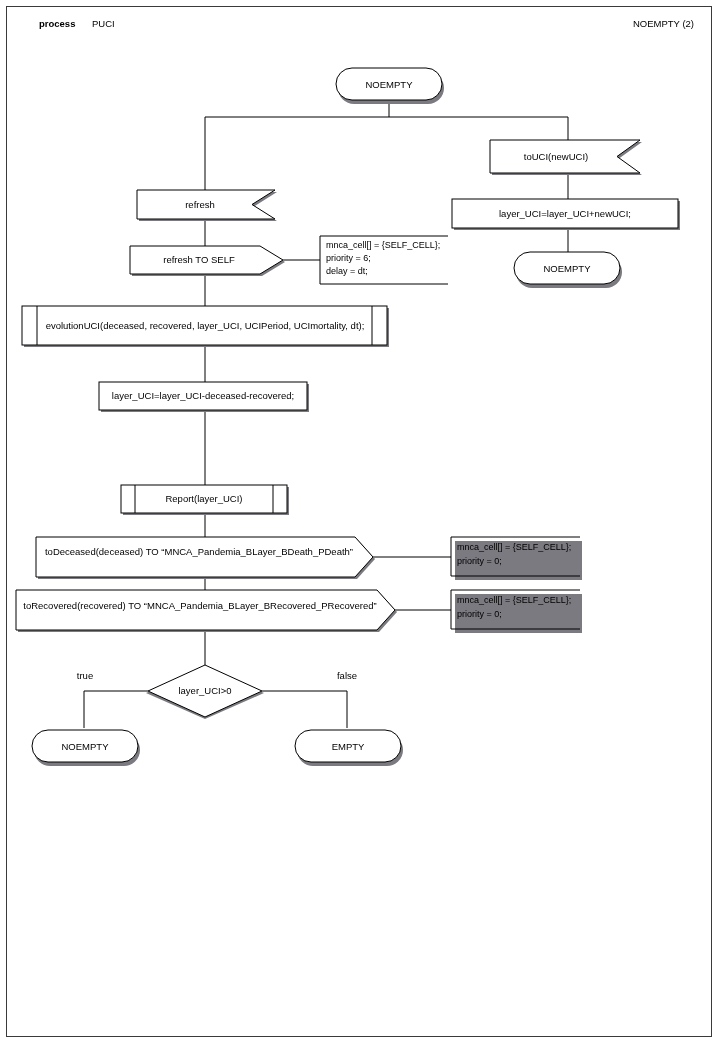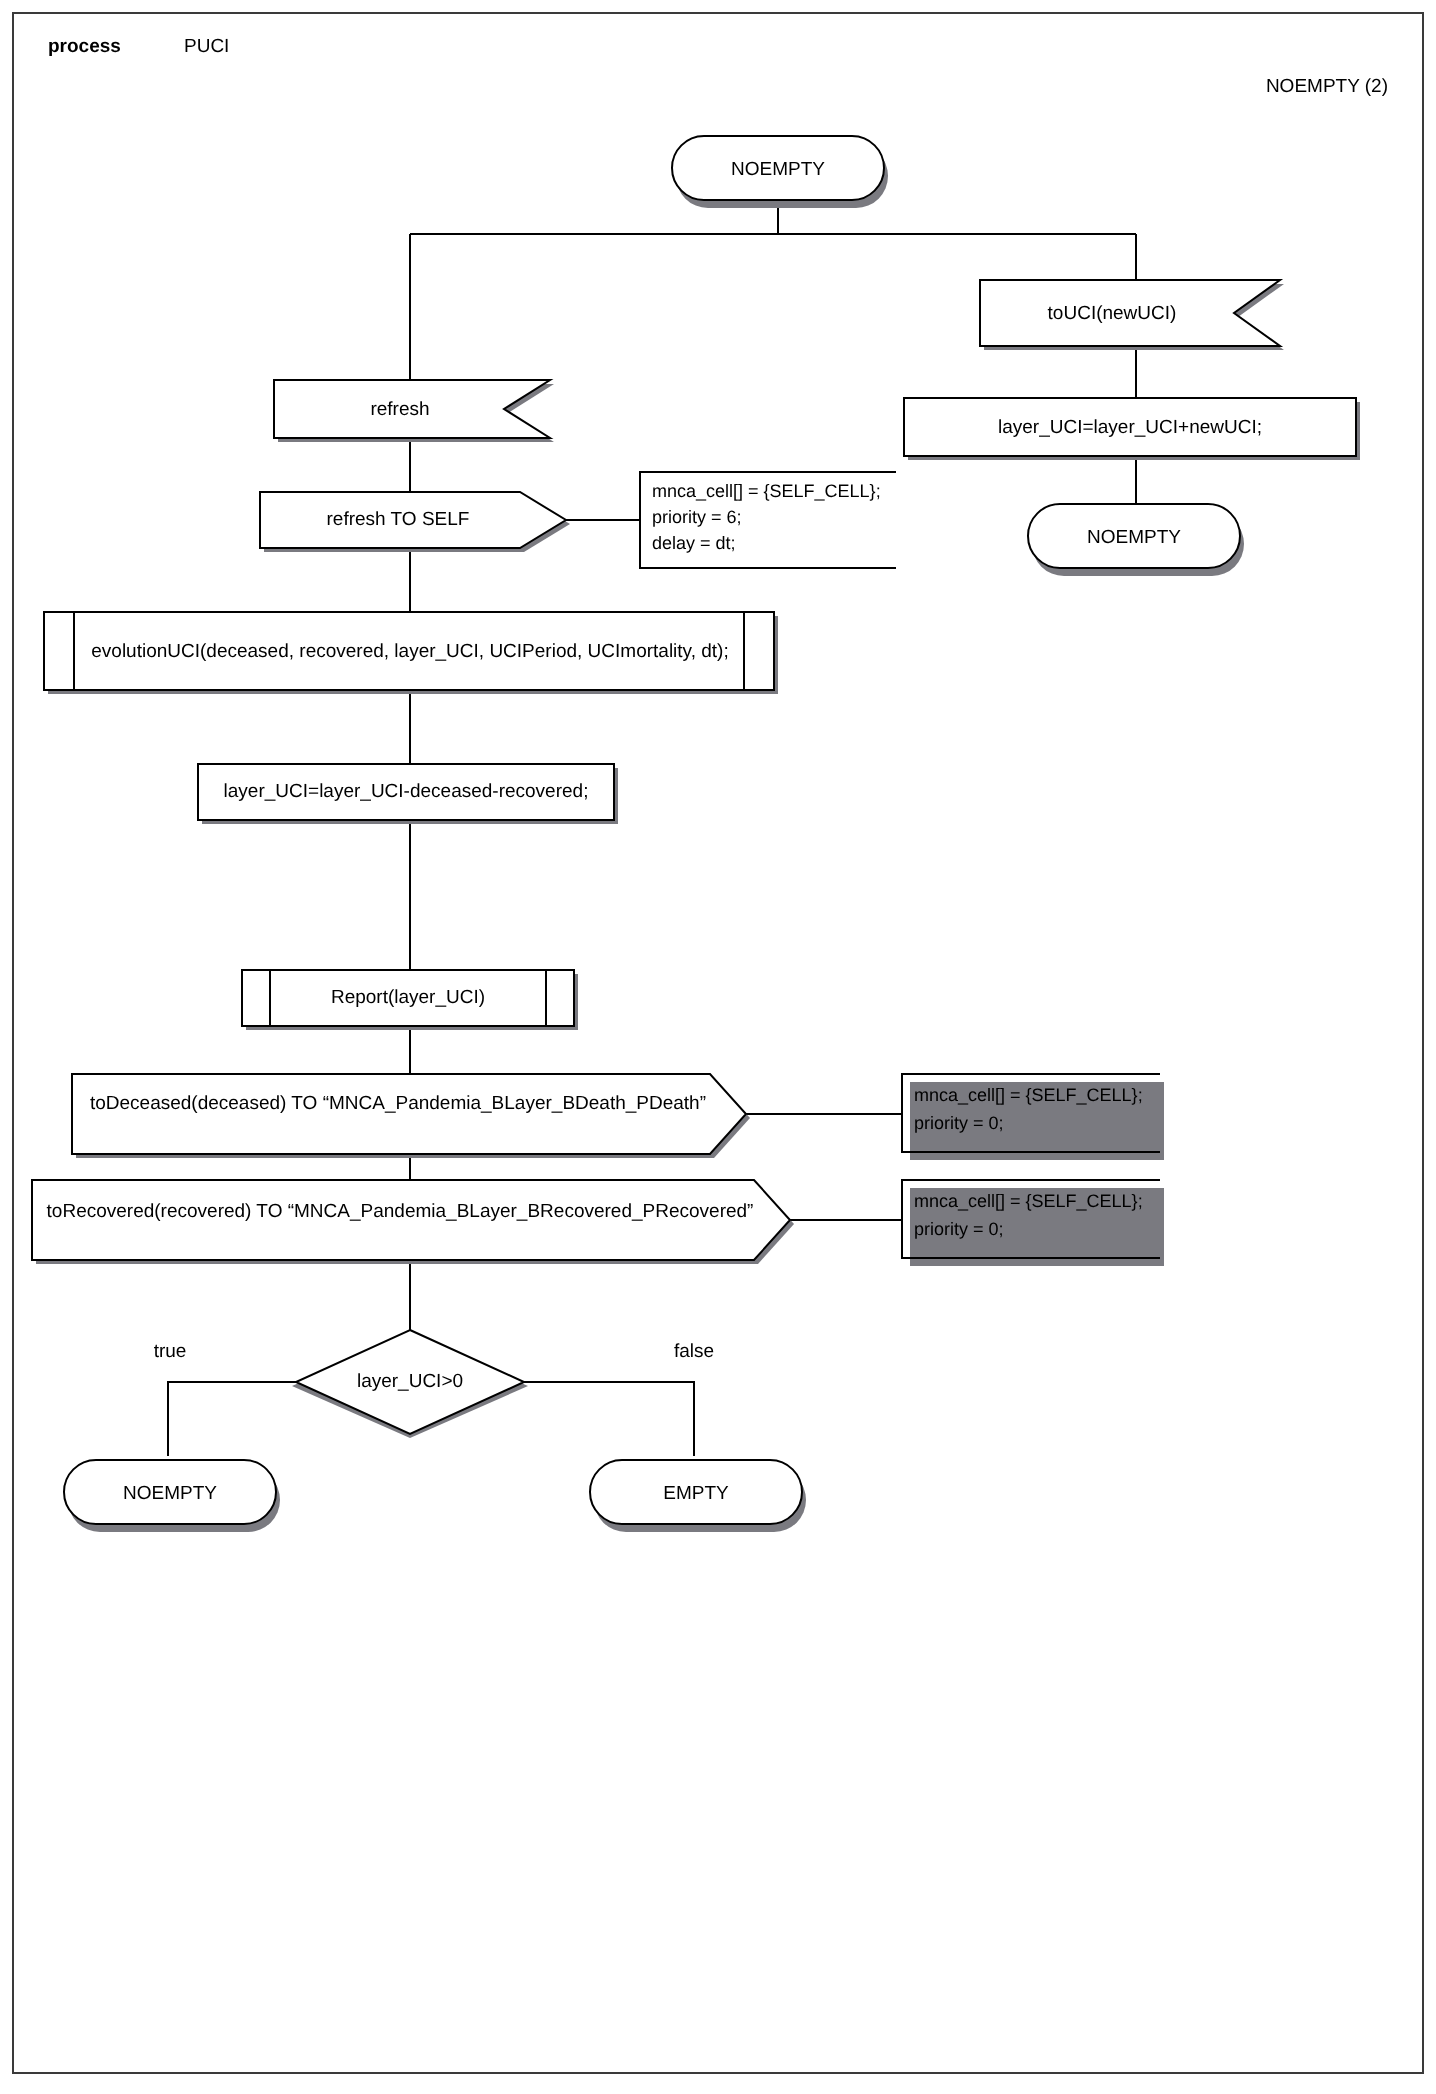--- a/index.html
+++ b/index.html
@@ -20,23 +20,23 @@
     width: 718px;
     height: 1047px;
   }
   .hdr {
     position: absolute;
     font-size: 9.5px;
     color: #000;
     white-space: nowrap;
   }
   .hdr.bold { font-weight: bold; }
-  #hdr-process { left: 24px; top: 18px; }
+  #hdr-process { left: 39px; top: 18px; }
   #hdr-name    { left: 92px; top: 18px; }
-  #hdr-state   { right: 24px; top: 18px; text-align: right; margin-top: 20px; }
+  #hdr-state   { right: 24px; top: 18px; text-align: right; }
 
   svg { display: block; }
   .shape      { fill: #ffffff; stroke: #000000; stroke-width: 1; }
   .conn       { stroke: #000000; stroke-width: 1; fill: none; }
   .shadow     { fill: #7a7a80; stroke: none; }
   .lbl {
     font-family: "Liberation Sans", sans-serif;
     font-size: 9.5px;
     fill: #000000;
     text-anchor: middle;

